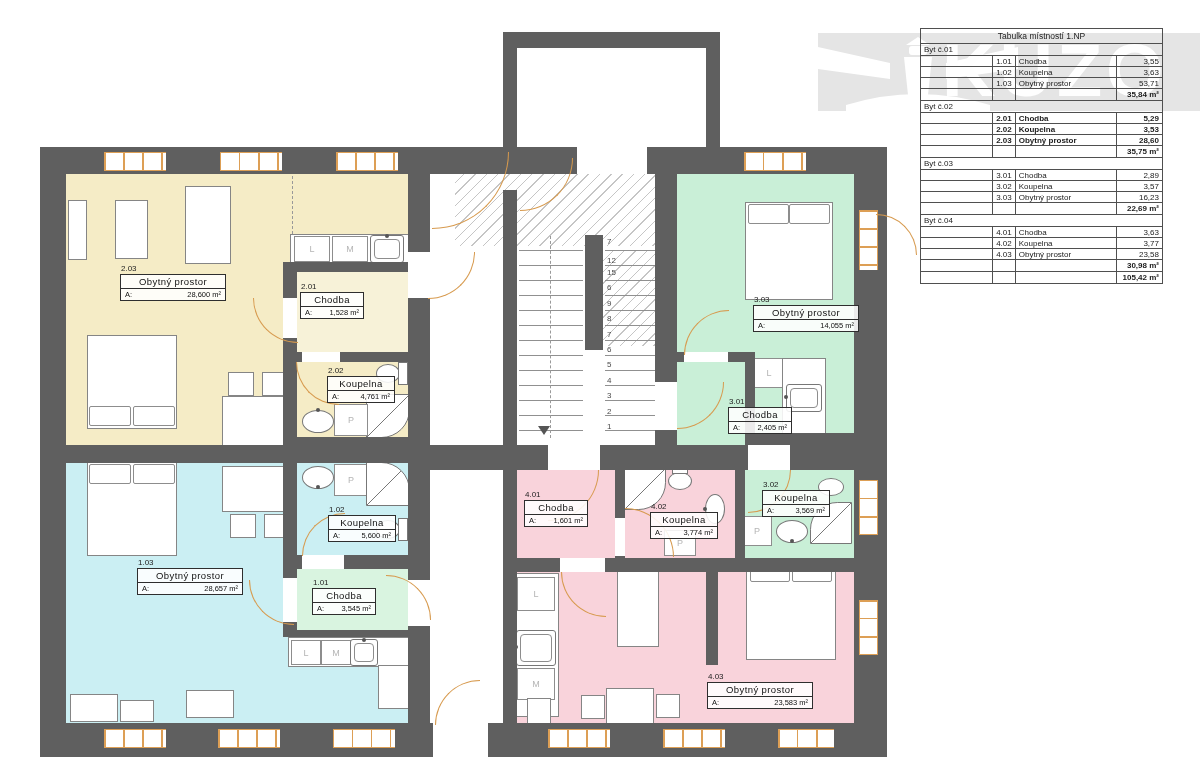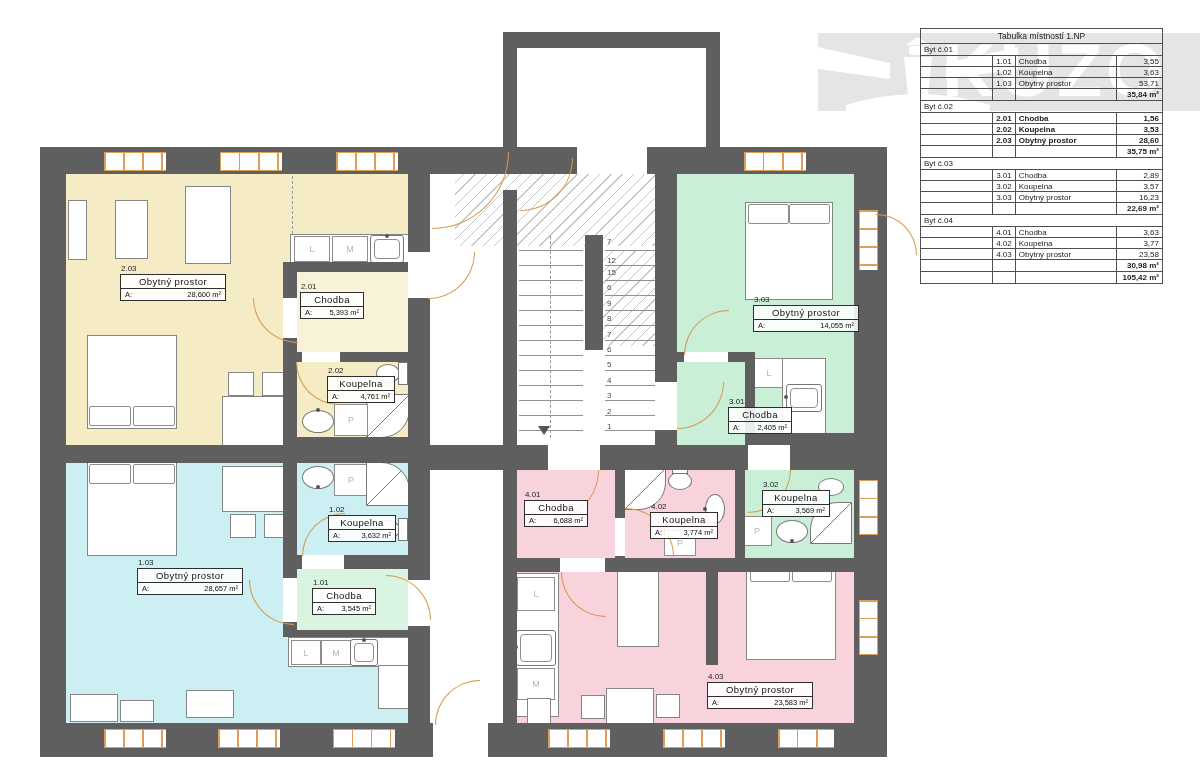--- a/index.html
+++ b/index.html
@@ -292,21 +292,21 @@
           <span>28,600 m²</span>
         </div>
       </div>
   </div>
   <div class="rlabel" style="left:300px;top:282px;">
     <div class="rnum">2.01</div>
     <div class="rbox" style="width:62px;">
         <div class="rname">Chodba</div>
       <div class="rarea">
           <span>A:</span>
-          <span>5,393 m²</span>
+          <span>1,528 m²</span>
         </div>
       </div>
   </div>
   <div class="rlabel" style="left:327px;top:366px;">
     <div class="rnum">2.02</div>
     <div class="rbox" style="width:66px;">
         <div class="rname">Koupelna</div>
       <div class="rarea">
           <span>A:</span>
           <span>4,761 m²</span>
@@ -322,21 +322,21 @@
           <span>28,657 m²</span>
         </div>
       </div>
   </div>
   <div class="rlabel" style="left:328px;top:505px;">
     <div class="rnum">1.02</div>
     <div class="rbox" style="width:66px;">
         <div class="rname">Koupelna</div>
       <div class="rarea">
           <span>A:</span>
-          <span>3,632 m²</span>
+          <span>5,600 m²</span>
         </div>
       </div>
   </div>
   <div class="rlabel" style="left:312px;top:578px;">
     <div class="rnum">1.01</div>
     <div class="rbox" style="width:62px;">
         <div class="rname">Chodba</div>
       <div class="rarea">
           <span>A:</span>
           <span>3,545 m²</span>
@@ -372,21 +372,21 @@
           <span>3,569 m²</span>
         </div>
       </div>
   </div>
   <div class="rlabel" style="left:524px;top:490px;">
     <div class="rnum">4.01</div>
     <div class="rbox" style="width:62px;">
         <div class="rname">Chodba</div>
       <div class="rarea">
           <span>A:</span>
-          <span>6,688 m²</span>
+          <span>1,601 m²</span>
         </div>
       </div>
   </div>
   <div class="rlabel" style="left:650px;top:502px;">
     <div class="rnum">4.02</div>
     <div class="rbox" style="width:66px;">
         <div class="rname">Koupelna</div>
       <div class="rarea">
           <span>A:</span>
           <span>3,774 m²</span>
@@ -444,21 +444,21 @@
           <td></td>
           <td>35,84 m²</td>
         </tr>
         <tr class="sect">
           <td colspan="4">Byt č.02</td>
         </tr>
         <tr class="hl">
           <td></td>
           <td>2.01</td>
           <td>Chodba</td>
-          <td class="num">1,56</td>
+          <td class="num">5,29</td>
         </tr>
         <tr class="hl">
           <td></td>
           <td>2.02</td>
           <td>Koupelna</td>
           <td class="num">3,53</td>
         </tr>
         <tr class="hl">
           <td></td>
           <td>2.03</td>

